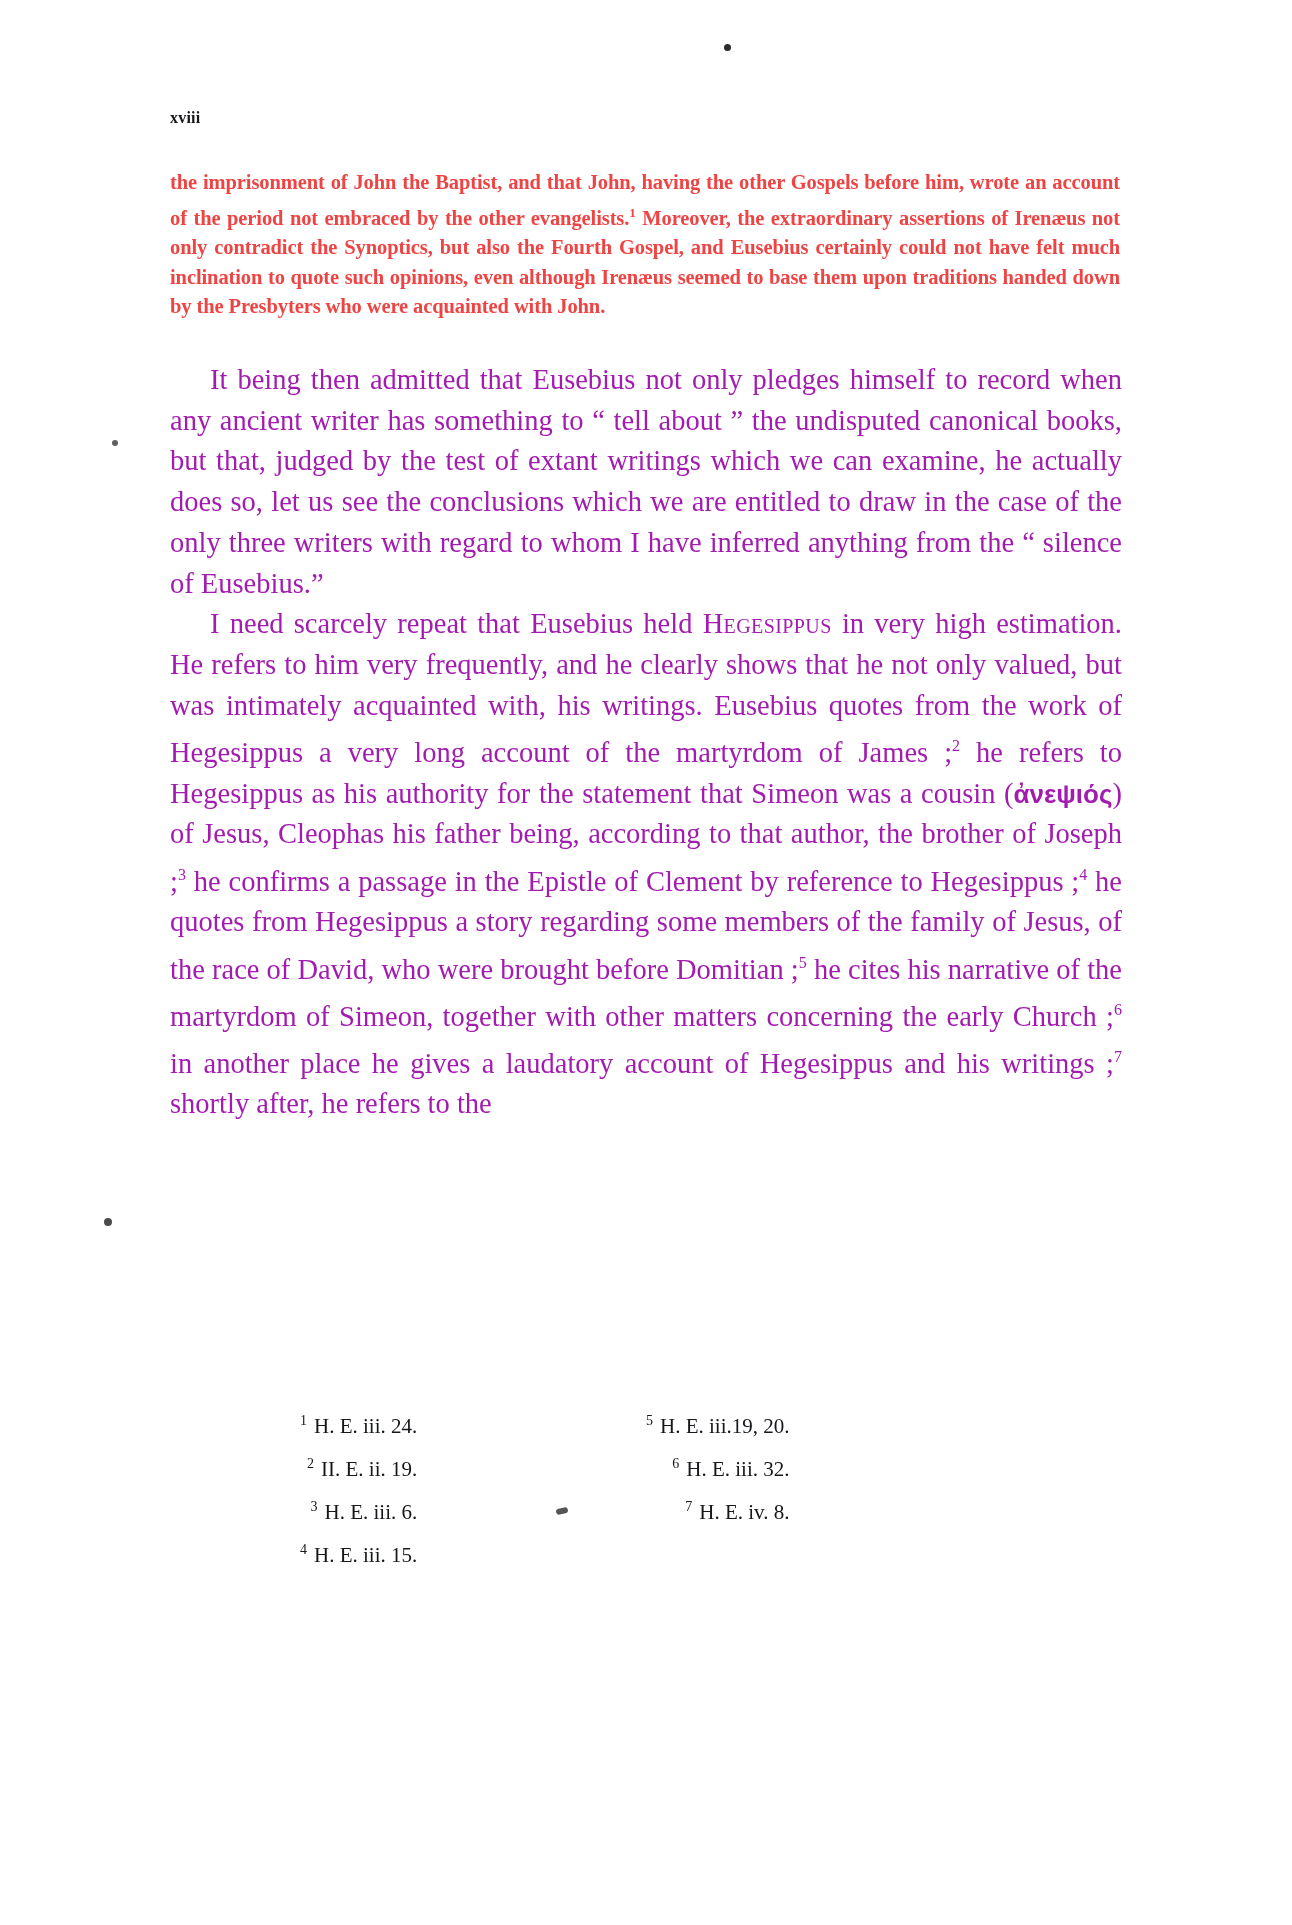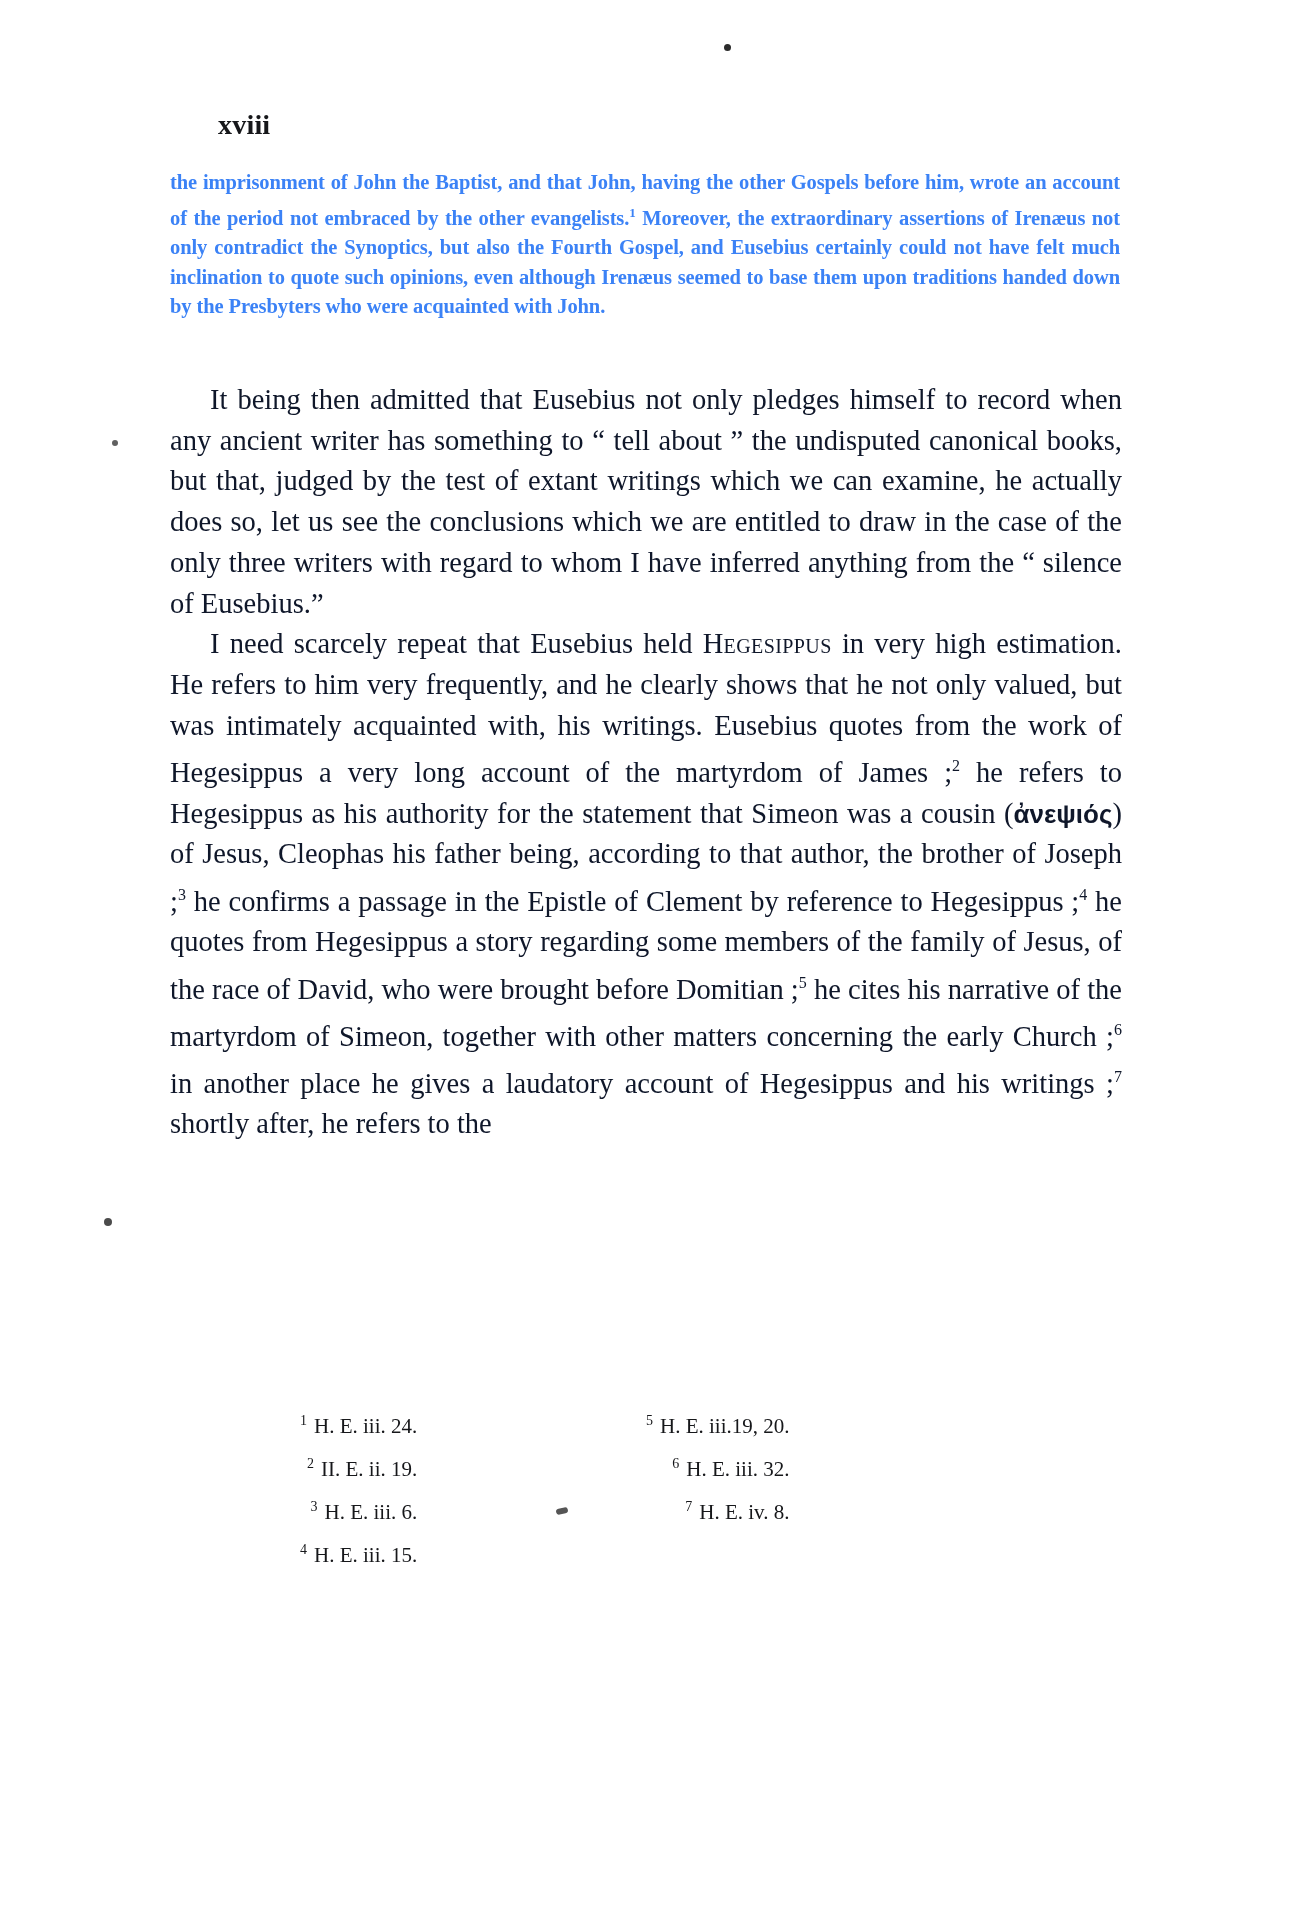--- a/index.html
+++ b/index.html
@@ -39,23 +39,22 @@
     left: 170px;
     top: 105px;
     width: 952px;
     height: 34px;
   }
   .folio {
     position: absolute;
     left: 0;
     top: 4px;
     font-weight: bold;
-    font-size: 28px;
+    font-size: 16px;
     letter-spacing: .2px;
-    margin-left: 48px;
   }
   .head-title {
     position: absolute;
     left: 170px;
     top: 0;
     font-weight: bold;
     font-size: 24px;
     letter-spacing: 1.6px;
   }
 
@@ -63,35 +62,35 @@
   .small-para {
     position: absolute;
     left: 170px;
     top: 168px;
     width: 950px;
     font-size: 20.5px;
     line-height: 29.6px;
     font-weight: bold;
     text-align: justify;
     letter-spacing: -0.1px;
-    color: #3b82f6;
+    color: #ef4444;
   }
   .small-para sup { font-size: 13px; font-weight: bold; }
 
   
   .body-text {
     position: absolute;
     left: 170px;
-    top: 380px;
+    top: 360px;
     width: 952px;
     font-size: 28.5px;
     line-height: 40.7px;
     text-align: justify;
     text-justify: inter-word;
-    color: #0f172a;
+    color: #a21caf;
   }
   .body-text p {
     margin: 0;
     text-indent: 40px;
   }
   .body-text sup {
     font-size: 16px;
     vertical-align: super;
   }
   .smallcaps {

